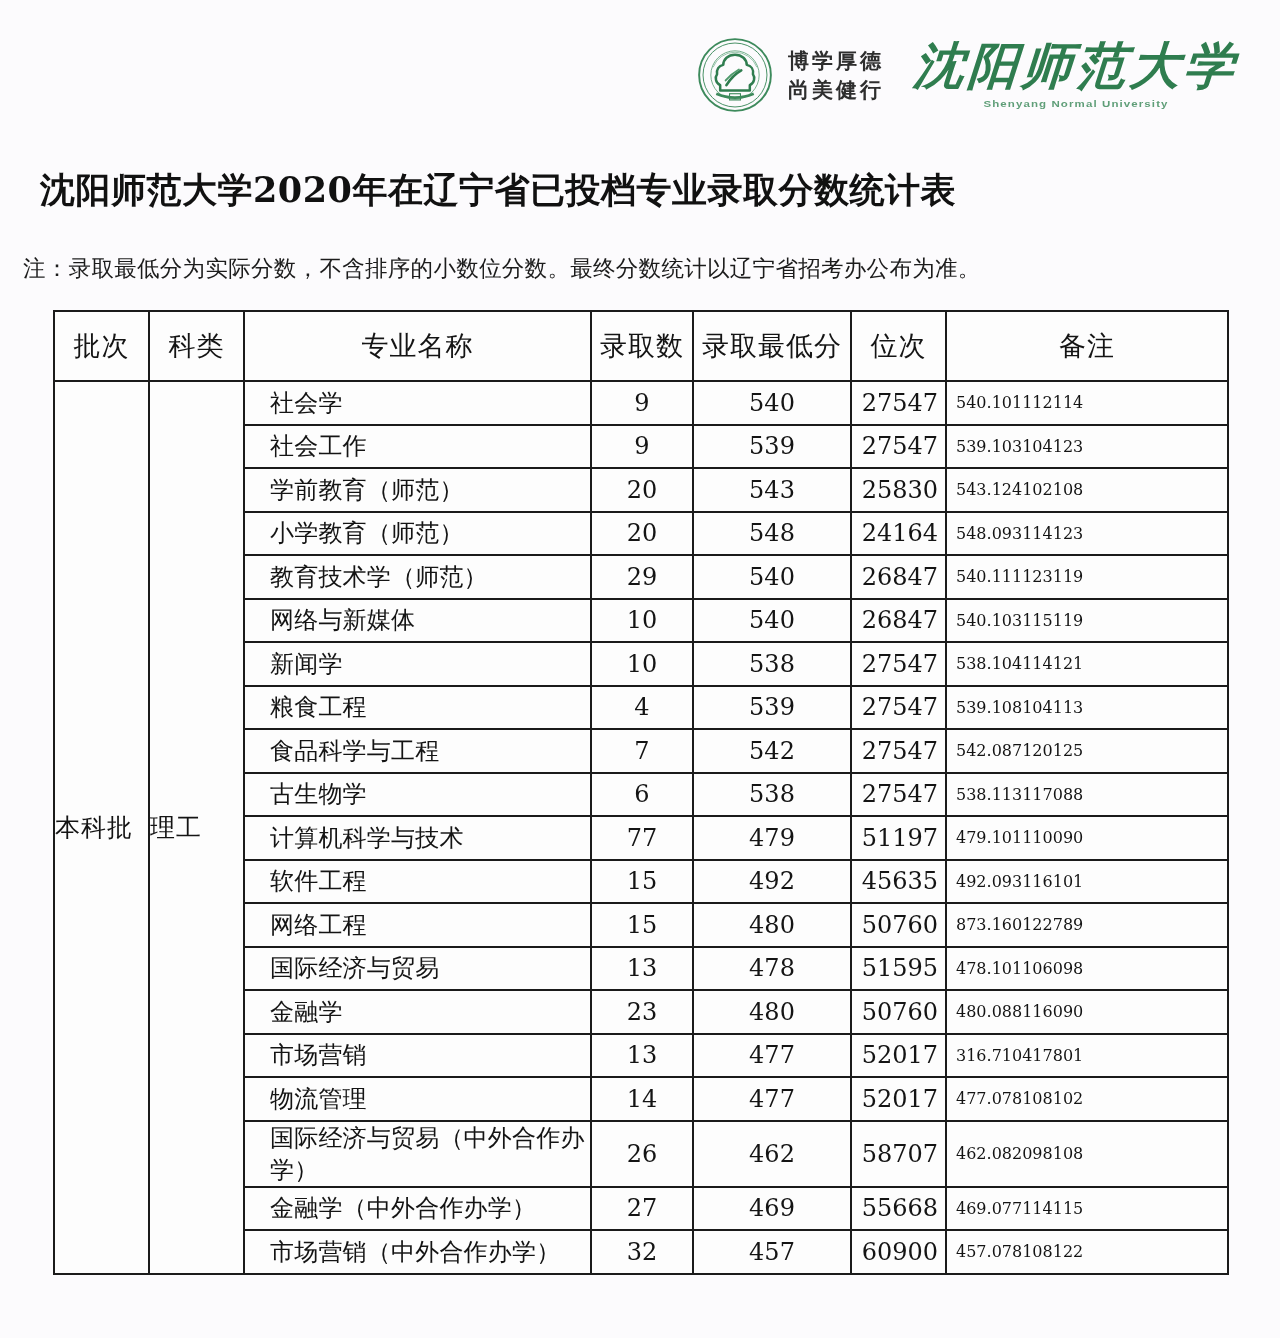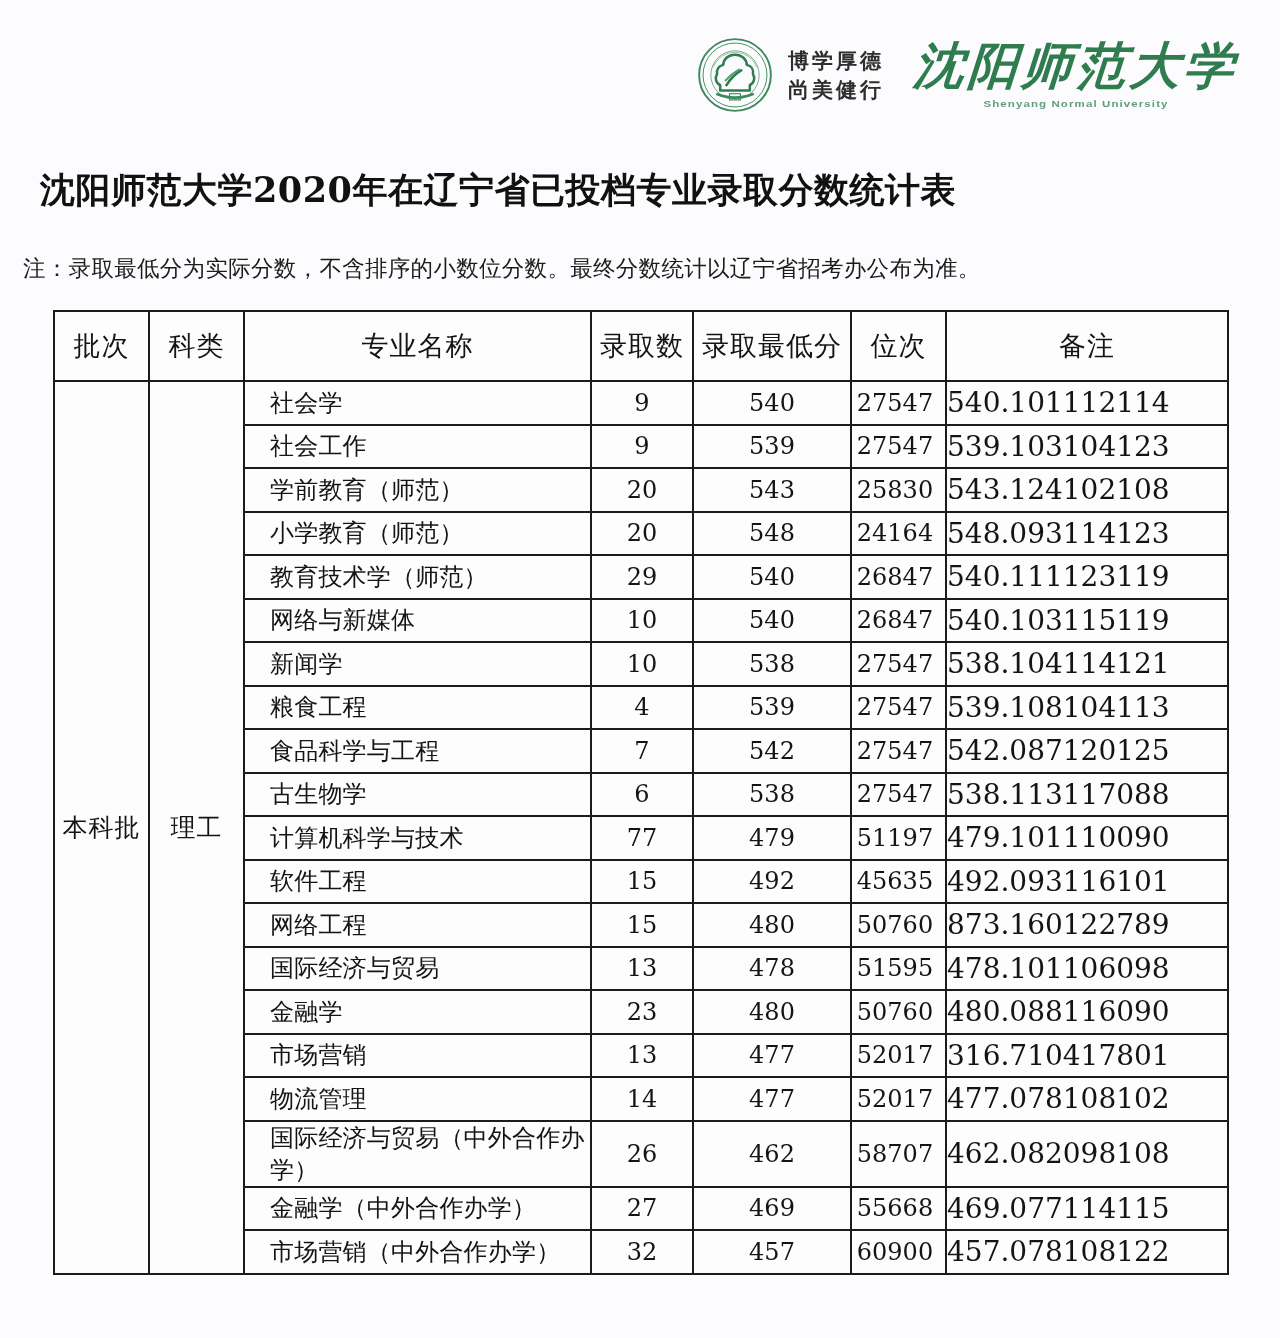--- a/index.html
+++ b/index.html
@@ -133,41 +133,41 @@
     margin-left: 12px;
   }
 
   tbody td {
     height: 41.5px;
     font-size: 24px;
     vertical-align: middle;
     padding: 0;
   }
   td.batch, td.cat {
-    text-align: center;
     vertical-align: middle;
     font-size: 25px;
     letter-spacing: 1px;
   }
   td.major {
     text-align: left;
     padding-left: 25px;
     letter-spacing: 0.2px;
   }
   td.num {
     text-align: center;
   }
   td.rank {
-    text-align: center;
+    text-align: right;
     padding-right: 7px;
   }
   td.remark {
     text-align: left;
+    padding-left: 9px;
     font-family: "Liberation Sans", sans-serif;
-    font-size: 28px;
+    font-size: 16px;
   }
   td.num {
     font-family: "Liberation Sans", sans-serif;
   }
   td.rank {
     font-family: "Liberation Sans", sans-serif;
   }
 </style>
 </head>
 <body>

